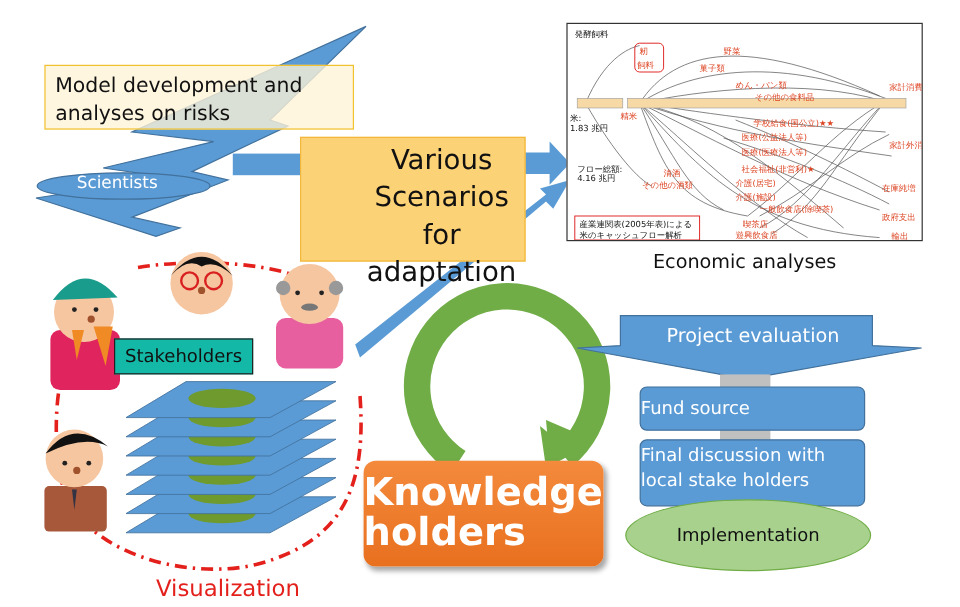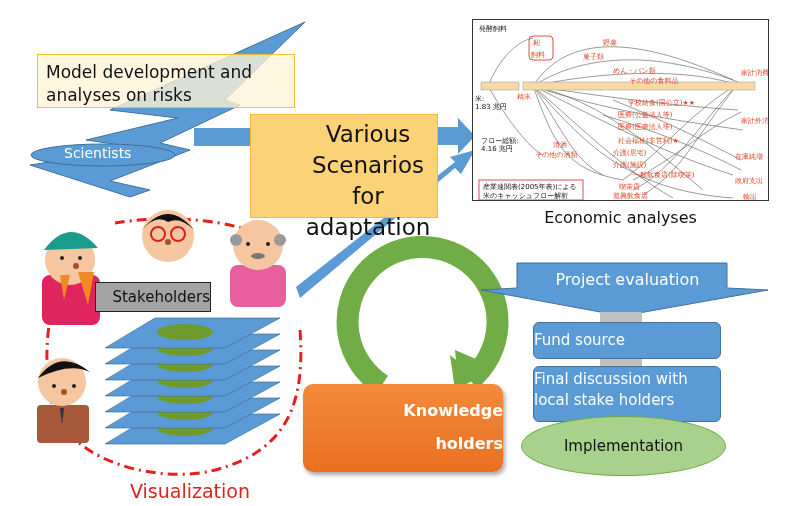--- a/index.html
+++ b/index.html
@@ -3,24 +3,24 @@
 <meta charset="utf-8">
 <style>
   html, body { margin: 0; padding: 0; background: #ffffff; }
   body { width: 800px; height: 506px; position: relative; overflow: hidden; font-family: "DejaVu Sans", "Liberation Sans", sans-serif; }
   .abs { position: absolute; }
   svg.layer { position: absolute; left: 0; top: 0; }
   .model-box { left: 37px; top: 54px; width: 258px; height: 54px; border: 1px solid #f2c12e; background: rgba(255,243,215,0.78); font-size: 17px; line-height: 23px; padding: 6px 8px; box-sizing: border-box; color: #111; }
   .scen-box { left: 250px; top: 114px; width: 188px; height: 104px; background: #fcd277; border: 1px solid #f2b73b; box-sizing: border-box; text-align: center; font-size: 23px; line-height: 31px; padding-top: 4px; color: #111; padding-left: 48px; }
   .econ-frame { left: 472px; top: 19px; width: 297px; height: 182px; border: 1px solid #333; background: #fff; box-sizing: border-box; overflow: hidden; }
   .econ-caption { left: 472px; top: 208px; width: 297px; text-align: center; font-size: 16px; color: #111; }
-  .stake-label { left: 95px; top: 282px; width: 116px; height: 30px; border: 1px solid #222; background: #a3a3a3; font-size: 15px; line-height: 28px; text-align: right; box-sizing: border-box; color: #111; }
+  .stake-label { left: 95px; top: 282px; width: 116px; height: 30px; border: 1px solid #222; background: #14b8a6; font-size: 15px; line-height: 28px; text-align: center; box-sizing: border-box; color: #111; }
   .sci-label { left: 64px; top: 145px; width: 110px; font-size: 14px; color: #fff; }
   .viz-label { left: 110px; top: 480px; width: 160px; text-align: center; font-size: 19px; color: #e3201b; }
-  .kdb-box { left: 303px; top: 384px; width: 200px; height: 88px; border-radius: 10px; background: linear-gradient(#f48a3c, #e8701f); box-shadow: 2px 3px 4px rgba(0,0,0,0.35); color: #fff; font-weight: bold; font-size: 16px; line-height: 33px; text-align: right; padding-top: 10px; box-sizing: border-box; }
+  .kdb-box { left: 303px; top: 384px; width: 200px; height: 88px; border-radius: 10px; background: linear-gradient(#f48a3c, #e8701f); box-shadow: 2px 3px 4px rgba(0,0,0,0.35); color: #fff; font-weight: bold; font-size: 32px; line-height: 33px; text-align: left; padding-top: 10px; box-sizing: border-box; }
   .step { left: 533px; width: 188px; background: #5b9bd5; border: 1px solid #41719c; border-radius: 6px; color: #fff; font-size: 15px; box-sizing: border-box; }
   .fund { top: 322px; height: 37px; line-height: 35px; }
   .final { top: 366px; height: 56px; line-height: 21px; padding-top: 2px; }
   .impl { left: 521px; top: 416px; width: 205px; height: 60px; border-radius: 50%; background: #a9d18e; border: 1px solid #70ad47; box-sizing: border-box; text-align: center; line-height: 58px; font-size: 15px; color: #111; }
   .proj-label { left: 520px; top: 270px; width: 215px; text-align: center; font-size: 16px; color: #fff; }
   .jp { font-size: 7px; color: #d42; position: absolute; white-space: nowrap; }
   .jpb { font-size: 7px; color: #111; position: absolute; white-space: nowrap; }
 </style>
 </head>
 <body>

